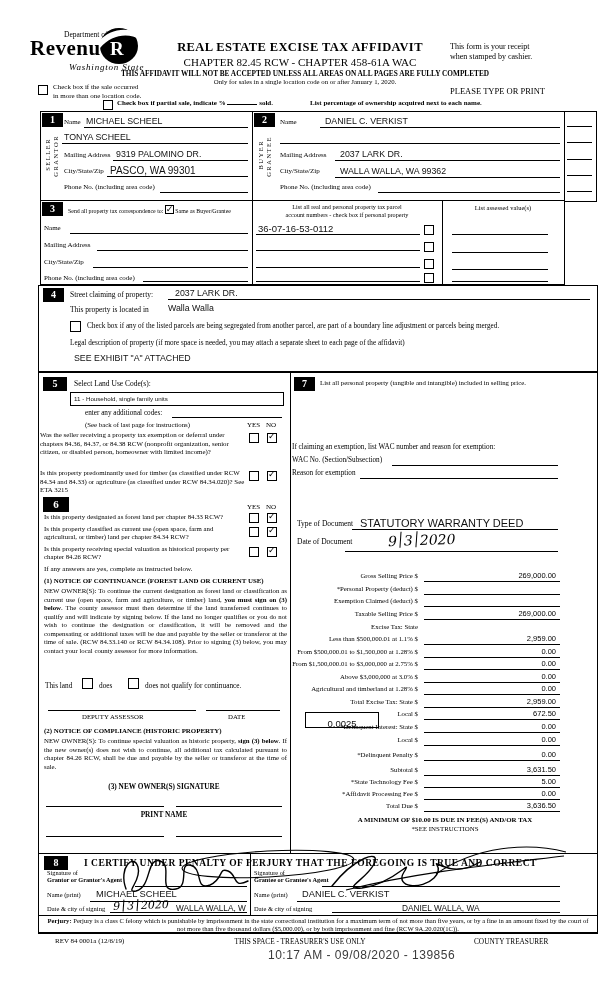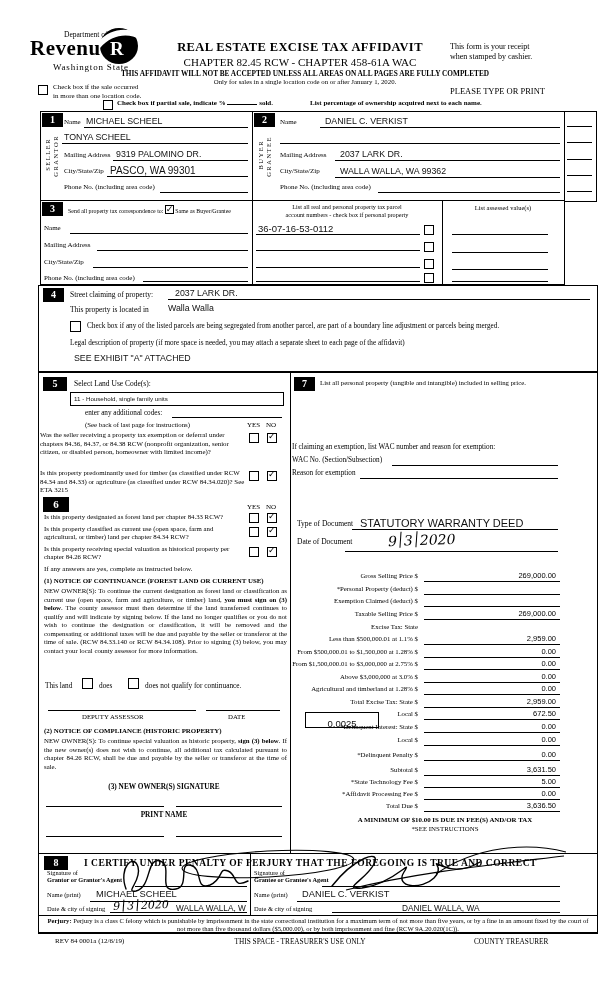--- a/index.html
+++ b/index.html
@@ -27,21 +27,21 @@
   .nowrap{white-space:nowrap}
   svg{display:block}
 </style>
 </head>
 <body>
 
 <div id="page">
 
   <div class="a" style="left:64px;top:30px;font-size:7.5px">Department of</div>
   <div class="a b" style="left:30px;top:36px;font-size:21px;letter-spacing:0.5px">Revenue</div>
-  <div class="a" style="left:53px;top:62px;font-size:9px;letter-spacing:0.8px">Washington State</div>
+  <div class="a" style="left:69px;top:62px;font-size:9px;font-style:italic;letter-spacing:0.8px">Washington State</div>
   <div class="a" style="left:98px;top:26px">
     <svg width="42" height="40" viewBox="0 0 42 40">
       <ellipse cx="21" cy="20" rx="19" ry="18" fill="#000"></ellipse>
       <path d="M0 16 C12 2 32 0 44 10 L44 15 C32 6 14 8 2 22 Z" fill="#fff"></path>
       <text x="12" y="29" font-size="19" font-weight="bold" fill="#fff" font-family="Liberation Serif, serif">R</text>
     </svg>
   </div>
 
   <div class="a b c" style="left:150px;top:40px;width:300px;font-size:12.5px;letter-spacing:0.4px">REAL ESTATE EXCISE TAX AFFIDAVIT</div>
   <div class="a c" style="left:150px;top:56px;width:300px;font-size:11px">CHAPTER 82.45 RCW - CHAPTER 458-61A WAC</div>
@@ -375,14 +375,15 @@
     </svg>
   </div>
 
   <div class="a c" style="left:44px;top:917px;width:548px;font-size:6.6px;line-height:7.9px">
     <span class="b">Perjury:</span><span> Perjury is a class C felony which is punishable by imprisonment in the state correctional institution for a maximum term of not more than five years, or by a fine in an amount fixed by the court of not more than five thousand dollars ($5,000.00), or by both imprisonment and fine (RCW 9A.20.020(1C)).</span>
   </div>
 
   <div class="a" style="left:55px;top:937px;font-size:7px">REV 84 0001a (12/6/19)</div>
   <div class="a c" style="left:200px;top:937px;width:200px;font-size:7.3px">THIS SPACE - TREASURER'S USE ONLY</div>
   <div class="a" style="left:474px;top:937px;font-size:7.3px">COUNTY TREASURER</div>
+  <div class="a v" style="left:268px;top:948px;font-size:12px;color:#3a3a3a;letter-spacing:0.5px">10:17 AM - 09/08/2020 - 139856</div>
 
 </div>
 
 </body></html>

